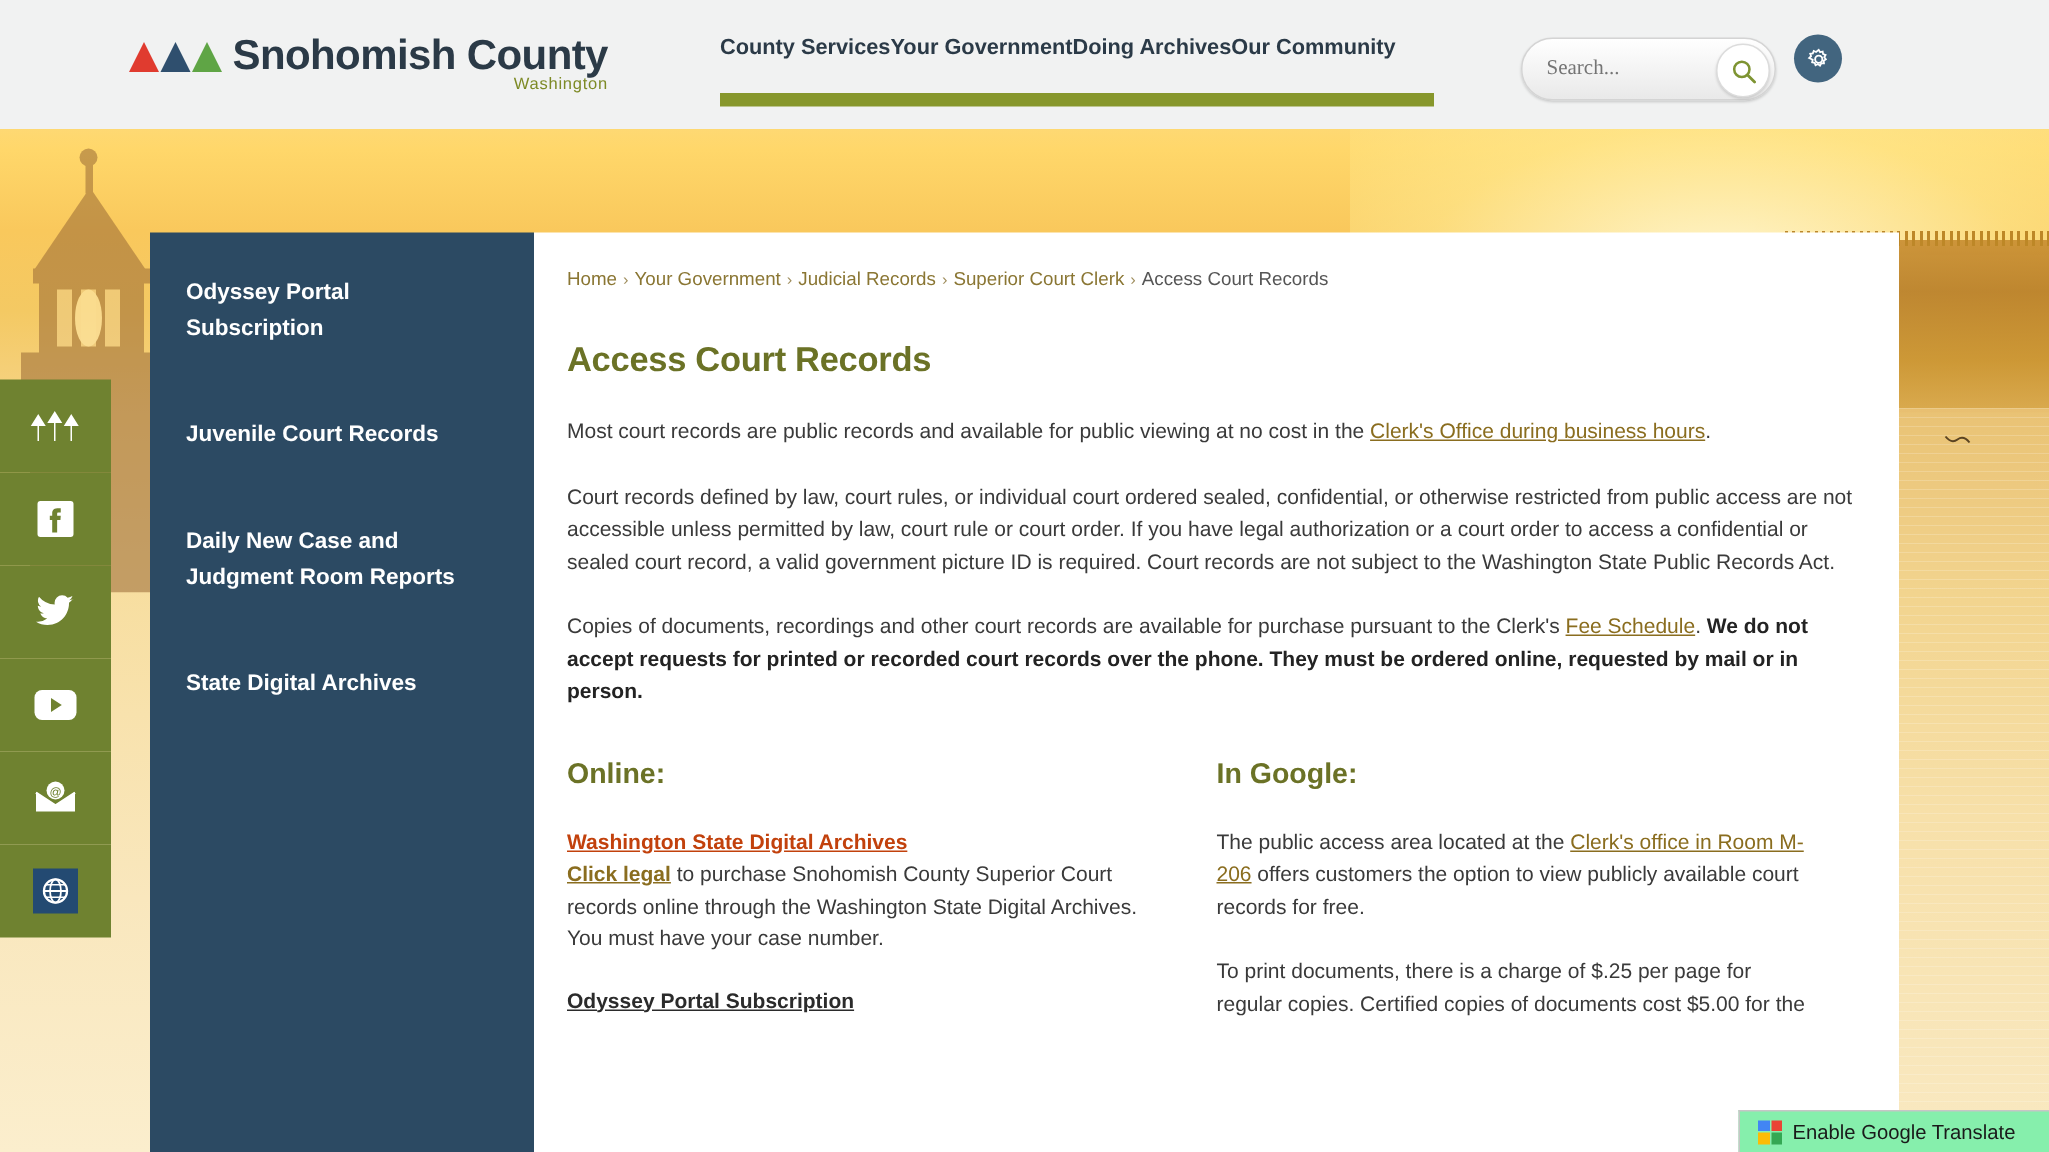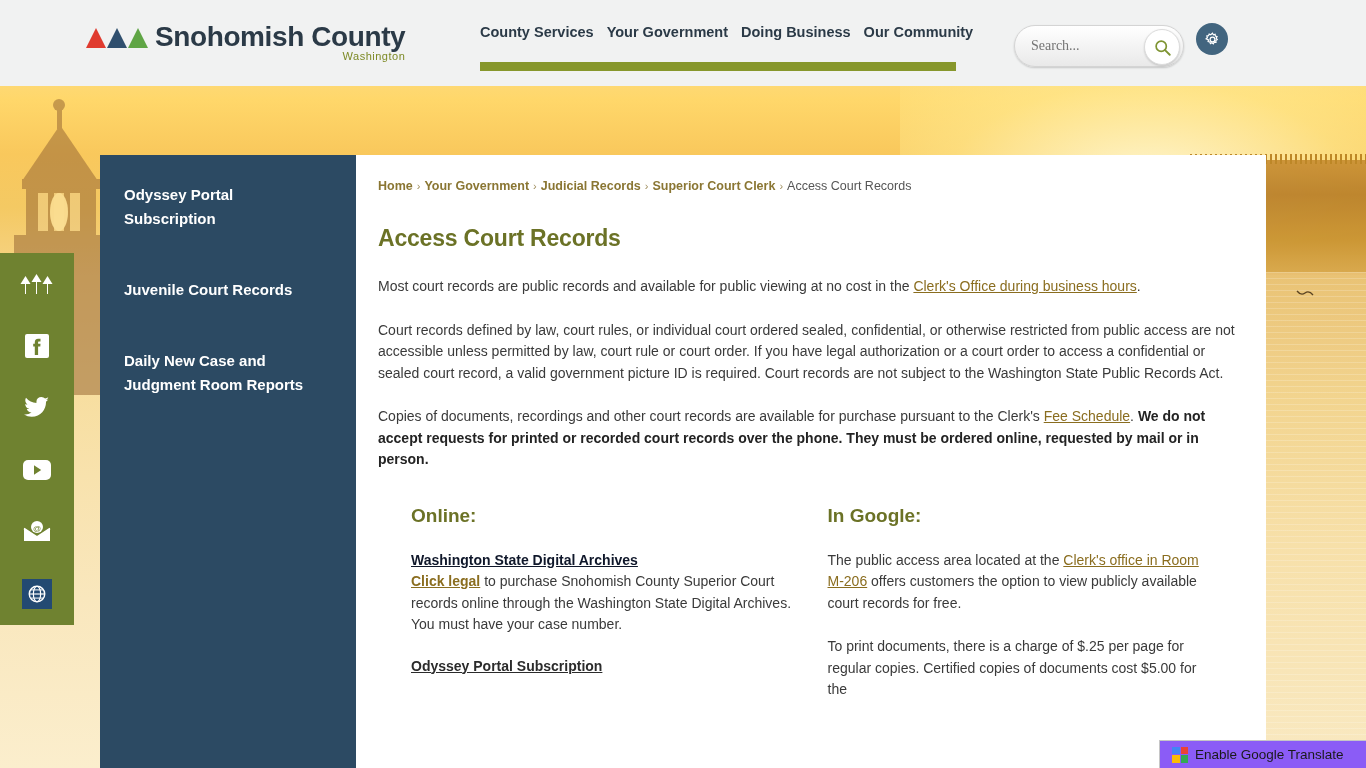--- a/index.html
+++ b/index.html
@@ -79,21 +79,21 @@
   }
   #logo { position: absolute; left: 86px; top: 22px; display: flex; align-items: flex-end; }
   #logo .marks { display: flex; align-items: flex-end; gap: 1px; margin-right: 7px; padding-bottom: 4px; }
   #logo .mark { width: 0; height: 0; border-left: 10px solid transparent; border-right: 10px solid transparent; }
   #logo .m1 { border-bottom: 20px solid #e03b2f; }
   #logo .m2 { border-bottom: 20px solid #2f4f6e; }
   #logo .m3 { border-bottom: 20px solid #5fa545; }
   #logo .wordmark { font-size: 28px; font-weight: bold; color: #2b3a47; letter-spacing: -.4px; line-height: 30px; }
   #logo .sub { position: absolute; right: 0; top: 28px; font-size: 11px; font-weight: normal; color: #7d8a25; letter-spacing: .5px; }
 
-  #topnav { position: absolute; left: 480px; top: 22px; display: flex; gap: 13px; }
+  #topnav { position: absolute; left: 480px; top: 22px; display: flex; gap: 0; }
   #topnav a {
     font-size: 14.5px; font-weight: bold; color: #2b3a47; text-decoration: none; line-height: 20px;
   }
   #navbar { position: absolute; left: 480px; top: 62px; width: 476px; height: 9px; background: #87972c; }
 
   #searchwrap {
     position: absolute; left: 1014px; top: 25px; width: 170px; height: 42px;
     border-radius: 21px; background: linear-gradient(to bottom, #ffffff 0%, #e9e9e9 100%);
     border: 1px solid #d4d4d4; box-shadow: 0 1px 2px rgba(0,0,0,.18);
   }
@@ -132,43 +132,43 @@
     display: block; color: #ffffff; font-size: 15px; font-weight: bold;
     line-height: 24px; text-decoration: none; margin-bottom: 47px; width: 200px; cursor: pointer;
   }
 
   #content {
     position: absolute; left: 356px; top: 155px; width: 910px; height: 613px;
     background: #ffffff; z-index: 10; padding: 22px 22px 0 22px; overflow: hidden;
   }
 
   #breadcrumb { font-size: 12.5px; color: #6b6b6b; line-height: 18px; margin-bottom: 30px; }
-  #breadcrumb a { color: #8a7633; text-decoration: none; font-weight: bold; }
+  #breadcrumb a { color: #8a7633; text-decoration: none; }
   #breadcrumb .sep { color: #a08f5f; margin: 0 4px; font-size: 11px; }
   #breadcrumb .current { color: #555; }
 
   h1#pagetitle { font-size: 23px; color: #6b7226; font-weight: bold; margin-bottom: 24px; letter-spacing: -.2px; }
 
   #content p { font-size: 14px; color: #3a3a3a; line-height: 21.5px; margin-bottom: 22px; }
   #content a.link { color: #8a6d1f; text-decoration: underline; }
   #content b, #content strong { font-weight: bold; color: #232323; }
 
-  .cols { display: flex; gap: 0px; margin-top: 34px; margin-left: 33px; }
+  .cols { display: flex; gap: 0px; margin-top: 34px; }
   .col { width: 446px; padding-right: 36px; }
   .col h2 { font-size: 19px; color: #6b7226; font-weight: bold; margin-bottom: 23px; }
   .col p { font-size: 14px; color: #3a3a3a; line-height: 23px; margin-bottom: 20px; }
-  .col a.strong-link { color: #0f172a; font-weight: bold; text-decoration: underline; }
+  .col a.strong-link { color: #c2410c; font-weight: bold; text-decoration: underline; }
   .col a.gold-link { color: #8a6d1f; font-weight: bold; text-decoration: underline; }
   .col a.plain-link { color: #8a6d1f; text-decoration: underline; }
   .col h3 { font-size: 14px; font-weight: bold; color: #2b2b2b; text-decoration: underline; margin-top: 6px; }
 
   
   #gtrans {
     position: absolute; right: 0px; bottom: 0px; height: 28px; width: 207px;
-    background: #8b5cf6; border: 1px solid #c6c6c6; border-right: none; border-bottom: none;
+    background: #86efac; border: 1px solid #c6c6c6; border-right: none; border-bottom: none;
     display: flex; align-items: center; gap: 7px; padding-left: 12px; z-index: 40; cursor: pointer;
   }
   #gtrans .label { font-size: 13.5px; color: #1a1a1a; }
   .gicon { width: 16px; height: 16px; display: grid; grid-template-columns: 1fr 1fr; grid-template-rows: 1fr 1fr; gap: 1px; }
   .gicon i { display: block; }
 </style>
 </head>
 <body>
 
 <div id="scene">
@@ -209,21 +209,21 @@
     </div>
     <div style="position:relative;">
       <div class="wordmark">Snohomish County</div>
       <div class="sub">Washington</div>
     </div>
   </div>
 
   <div id="topnav">
     <a href="#">County Services</a>
     <a href="#">Your Government</a>
-    <a href="#">Doing Business</a>
+    <a href="#">Doing Archives</a>
     <a href="#">Our Community</a>
   </div>
   <div id="navbar"></div>
 
   <div id="searchwrap">
     <input id="searchinput" type="text" placeholder="Search..." style="">
     <div id="searchbtn">
       <svg width="17" height="17" viewBox="0 0 20 20">
         <circle cx="8.5" cy="8.5" r="6" stroke="#7e9432" stroke-width="2" fill="none"></circle>
         <line x1="13" y1="13" x2="18.5" y2="18.5" stroke="#7e9432" stroke-width="2.2" stroke-linecap="round"></line>
@@ -282,20 +282,21 @@
         <line x1="4" y1="15.5" x2="18" y2="15.5" stroke="#ffffff" stroke-width="1.1"></line>
       </svg>
     </div>
   </div>
 </div>
 
 <div id="sidebar">
   <a href="#" class="item">Odyssey Portal Subscription</a>
   <a href="#" class="item">Juvenile Court Records</a>
   <a href="#" class="item">Daily New Case and Judgment Room Reports</a>
+  <a href="#" class="item">State Digital Archives</a>
 </div>
 
 <div id="content">
 
   <div id="breadcrumb">
     <a href="#">Home</a><span class="sep">›</span><a href="#">Your Government</a><span class="sep">›</span><a href="#">Judicial Records</a><span class="sep">›</span><a href="#">Superior Court Clerk</a><span class="sep">›</span><span class="current">Access Court Records</span>
   </div>
 
   <h1 id="pagetitle">Access Court Records</h1>
 

